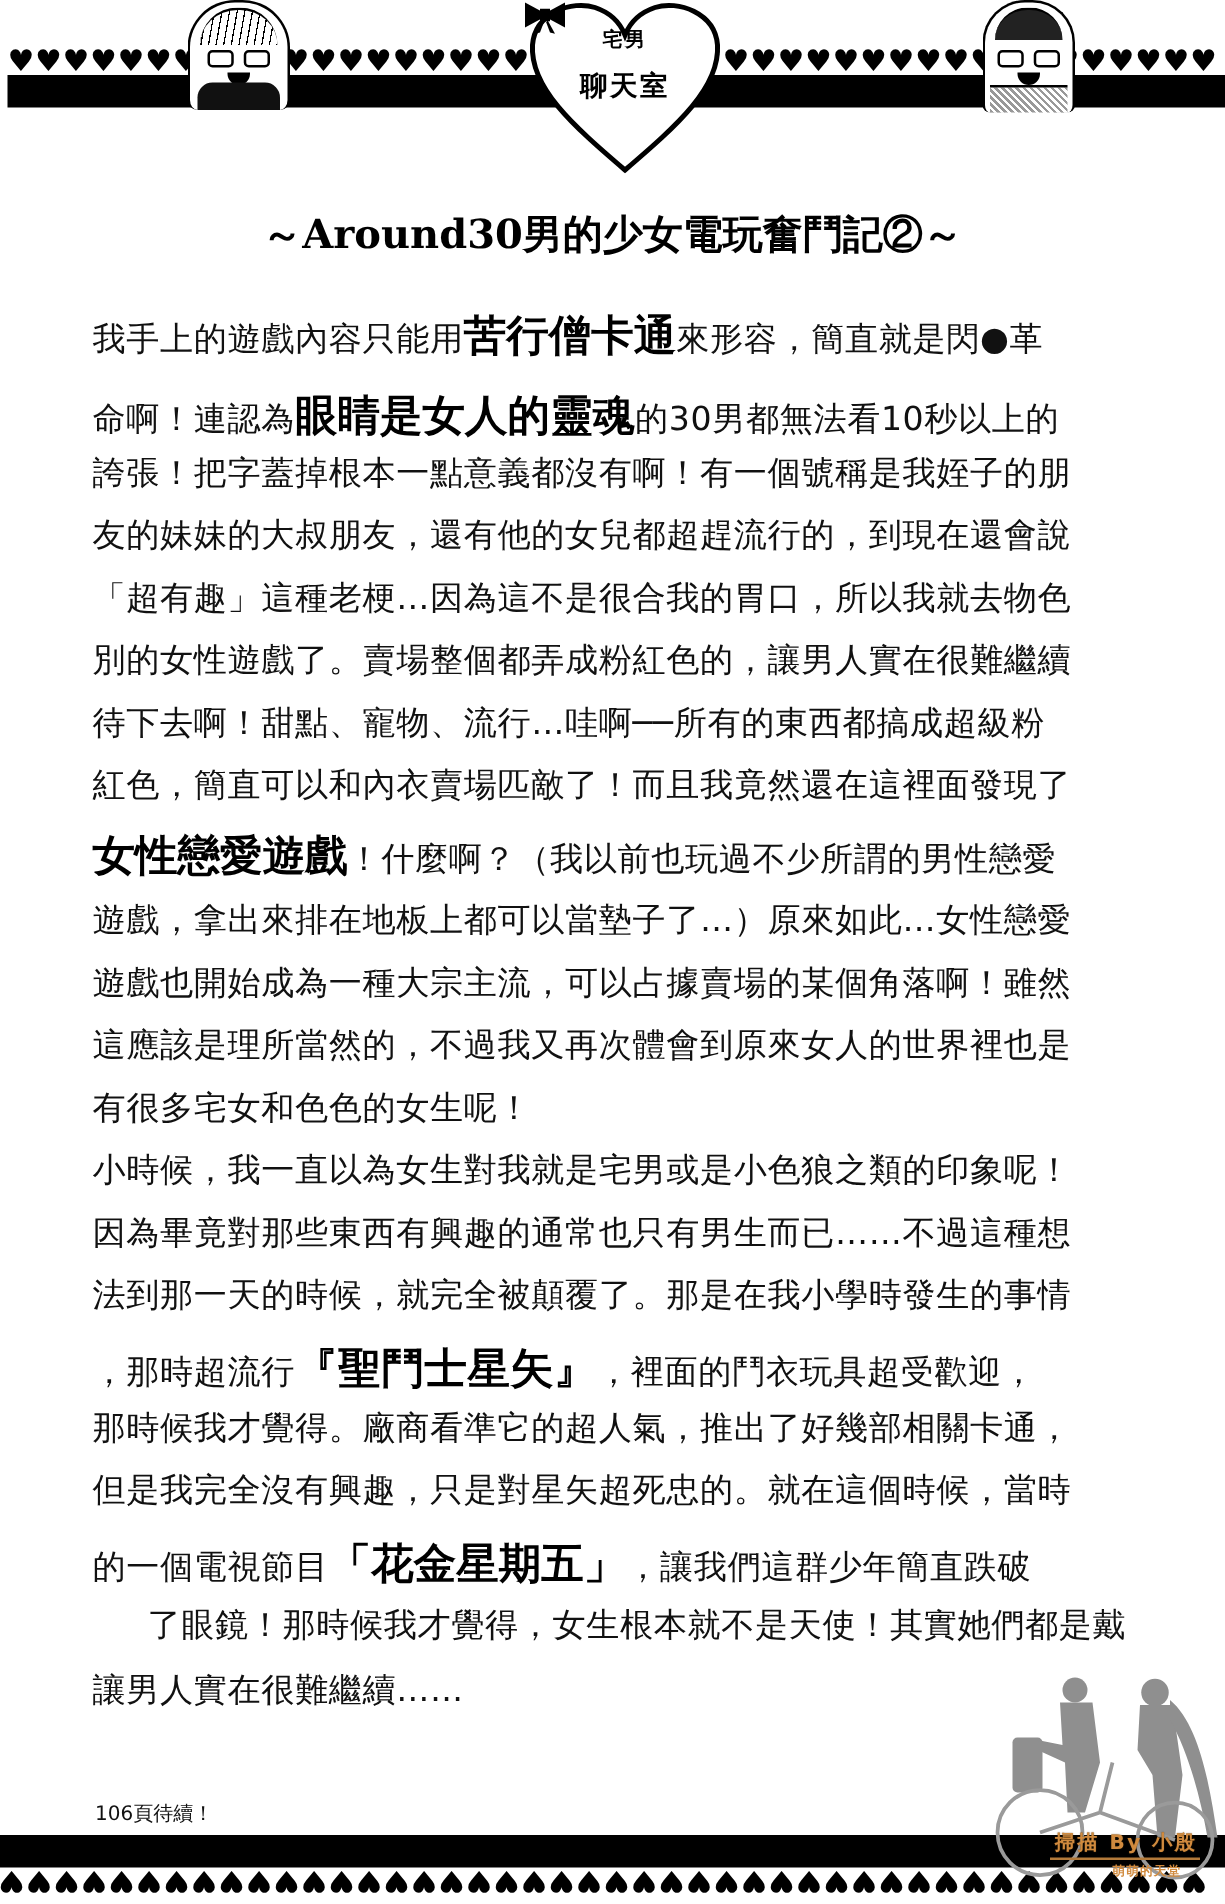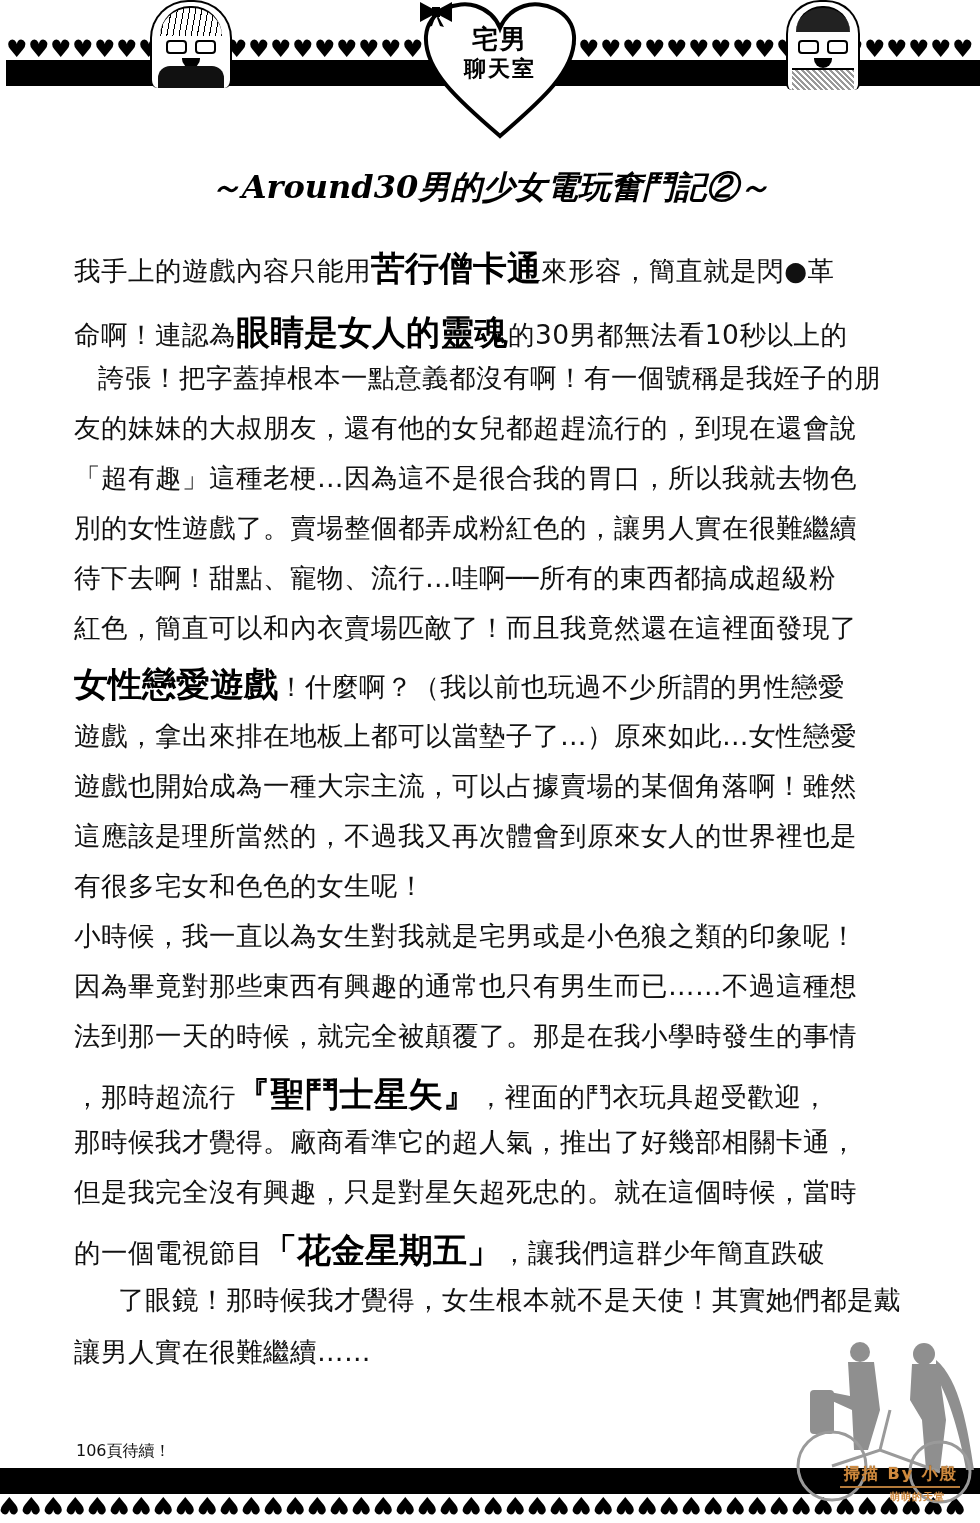--- a/index.html
+++ b/index.html
@@ -53,29 +53,29 @@
 
     
     .badge {
       position: absolute; left: 418px; top: 0; width: 164px; height: 140px;
     }
     .badge svg { position: absolute; left: 0; top: 0; }
     .badge-line {
       position: absolute; left: 0; width: 164px; text-align: center;
       font-family: "DejaVu Sans", sans-serif; font-weight: bold; color: #000;
     }
-    .badge-line-1 { top: 22px; font-size: 26px; letter-spacing: 2px; }
+    .badge-line-1 { top: 22px; font-size: 16px; letter-spacing: 2px; }
     .badge-line-2 { top: 54px; font-size: 22px; letter-spacing: 2px; }
     .bow { position: absolute; left: 64px; top: 86px; width: 36px; height: 28px; }
 
     
     .title {
       position: absolute; top: 166px; left: 0; width: 980px; text-align: center;
       font-family: "DejaVu Serif", "Liberation Serif", serif; font-weight: bold;
-      font-size: 32px; color: #000; letter-spacing: 0px; font-style: italic;
+      font-size: 32px; color: #000; letter-spacing: 0px;
     }
 
     
     .body-text { position: absolute; left: 74px; width: 840px; }
     .line {
       position: absolute; left: 0; white-space: nowrap;
       font-family: "DejaVu Sans", "Liberation Sans", sans-serif;
       font-size: 26.5px; color: #111; letter-spacing: 0.5px; text-align: center;
     }
     .em {
@@ -189,21 +189,21 @@
     <path d="M16 16 L10 27 L14 26 L17 18 Z" fill="#000"></path>
     <path d="M20 16 L26 27 L22 26 L19 18 Z" fill="#000"></path>
   </svg>
 </div>
 
 <div class="title">～Around30男的少女電玩奮鬥記②～</div>
 
 <div class="body-text" id="body-text" style="top: 0px;">
     <div class="line" style="top: 246px;"><span>我手上的遊戲內容只能用</span><span class="em">苦行僧卡通</span><span>來形容，簡直就是閃●革</span></div>
     <div class="line" style="top: 310px;"><span>命啊！連認為</span><span class="em">眼睛是女人的靈魂</span><span>的30男都無法看10秒以上的</span></div>
-    <div class="line" style="top: 360px; margin-left: 24px;"><span>誇張！把字蓋掉根本一點意義都沒有啊！有一個號稱是我姪子的朋</span></div>
+    <div class="line" style="top: 360px;"><span>誇張！把字蓋掉根本一點意義都沒有啊！有一個號稱是我姪子的朋</span></div>
     <div class="line" style="top: 410px;"><span>友的妹妹的大叔朋友，還有他的女兒都超趕流行的，到現在還會說</span></div>
     <div class="line" style="top: 460px;"><span>「超有趣」這種老梗…因為這不是很合我的胃口，所以我就去物色</span></div>
     <div class="line" style="top: 510px;"><span>別的女性遊戲了。賣場整個都弄成粉紅色的，讓男人實在很難繼續</span></div>
     <div class="line" style="top: 560px;"><span>待下去啊！甜點、寵物、流行…哇啊──所有的東西都搞成超級粉</span></div>
     <div class="line" style="top: 610px;"><span>紅色，簡直可以和內衣賣場匹敵了！而且我竟然還在這裡面發現了</span></div>
     <div class="line" style="top: 662px;"><span class="em">女性戀愛遊戲</span><span>！什麼啊？（我以前也玩過不少所謂的男性戀愛</span></div>
     <div class="line" style="top: 718px;"><span>遊戲，拿出來排在地板上都可以當墊子了…）原來如此…女性戀愛</span></div>
     <div class="line" style="top: 768px;"><span>遊戲也開始成為一種大宗主流，可以占據賣場的某個角落啊！雖然</span></div>
     <div class="line" style="top: 818px;"><span>這應該是理所當然的，不過我又再次體會到原來女人的世界裡也是</span></div>
     <div class="line" style="top: 868px;"><span>有很多宅女和色色的女生呢！</span></div>

